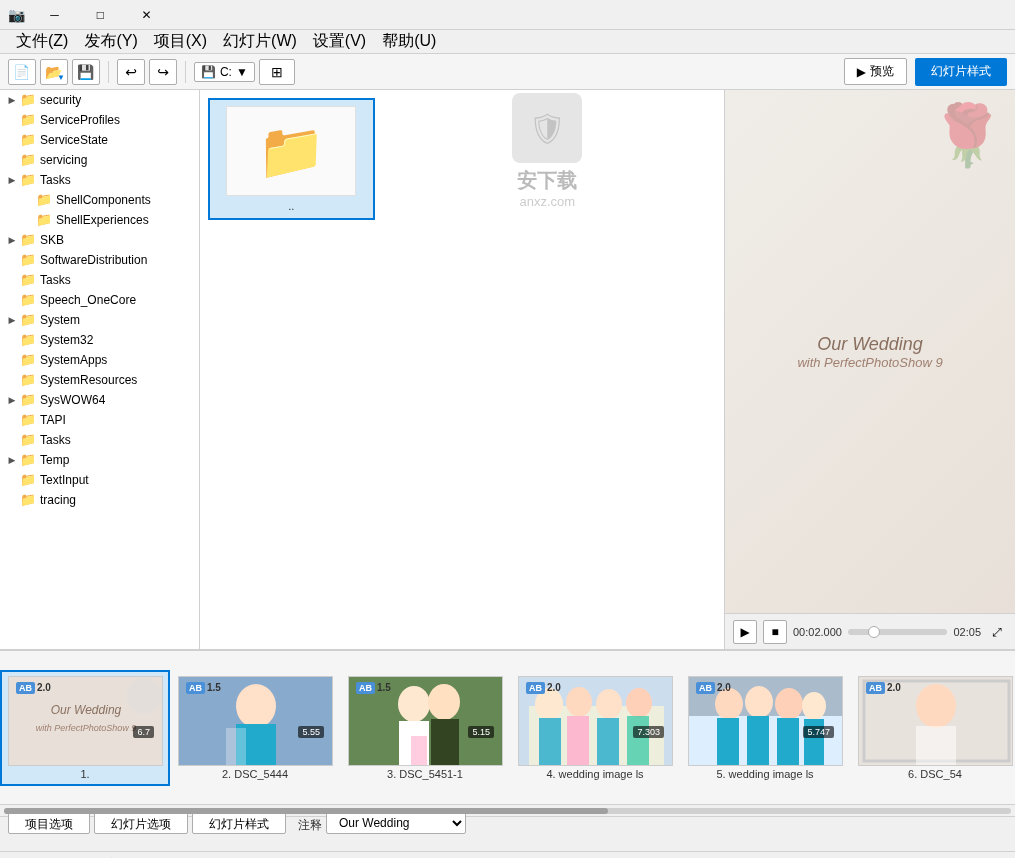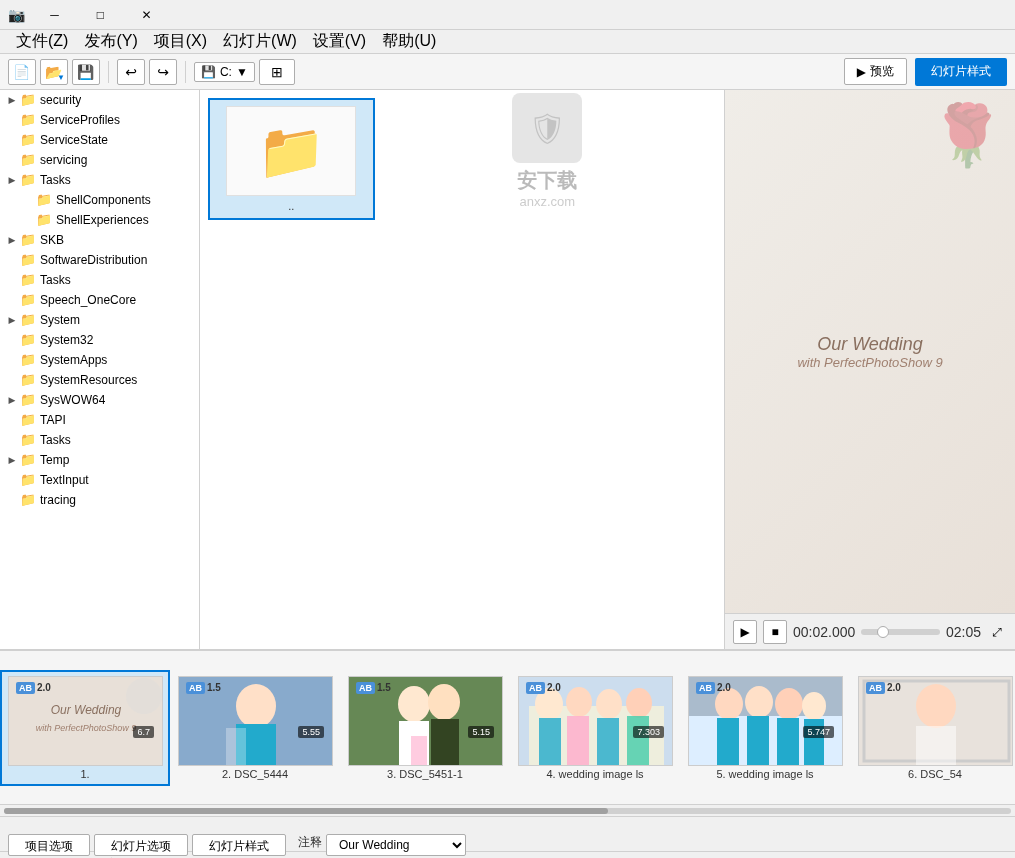--- a/index.html
+++ b/index.html
@@ -39,37 +39,37 @@
     .file-item.selected { background: #d0e8f8; border-color: #0078d7; }
     .file-thumb { width: 130px; height: 90px; object-fit: cover; border: 1px solid #d0d0d0; }
     .file-name { font-size: 11px; margin-top: 4px; text-align: center; color: #333; }
     .thumb-folder { width: 130px; height: 90px; display: flex; align-items: center; justify-content: center; font-size: 60px; color: #e8b832; background: #fafafa; border: 1px solid #e0e0e0; }
     
     
     .preview-panel { width: 290px; background: #d8d8d8; display: flex; flex-direction: column; flex-shrink: 0; }
     .preview-image-area { flex: 1; display: flex; align-items: center; justify-content: center; overflow: hidden; background: linear-gradient(135deg, #c8c8c8, #e0e0e0); position: relative; }
     .preview-controls { height: 36px; background: #f0f0f0; border-top: 1px solid #d0d0d0; display: flex; align-items: center; padding: 0 8px; gap: 6px; }
     .play-btn { width: 24px; height: 24px; background: white; border: 1px solid #adadad; cursor: pointer; display: flex; align-items: center; justify-content: center; font-size: 12px; border-radius: 2px; }
-    .time-display { font-size: 14px; color: #333; }
+    .time-display { font-size: 11px; color: #333; }
     .progress-bar { flex: 1; height: 6px; background: #d0d0d0; border-radius: 3px; position: relative; }
     .progress-thumb { width: 12px; height: 12px; background: white; border: 1px solid #adadad; border-radius: 50%; position: absolute; top: -3px; left: 20%; cursor: pointer; }
     .fullscreen-btn { width: 20px; height: 20px; background: transparent; border: none; cursor: pointer; font-size: 12px; }
     
     
     .filmstrip { height: 155px; background: #f5f5f5; border-top: 2px solid #d0d0d0; display: flex; align-items: center; padding: 6px 0; overflow-x: auto; overflow-y: hidden; gap: 0; }
     .filmstrip-item { flex-shrink: 0; width: 170px; padding: 4px 6px; display: flex; flex-direction: column; cursor: pointer; border: 2px solid transparent; position: relative; }
     .filmstrip-item.active { background: #d0e8f8; border-color: #0078d7; }
     .filmstrip-thumb { width: 155px; height: 90px; background: #999; border: 1px solid #ccc; display: flex; align-items: center; justify-content: center; overflow: hidden; }
     .filmstrip-badge { position: absolute; top: 6px; left: 8px; display: flex; align-items: center; gap: 2px; }
     .ab-badge { background: #4a90d9; color: white; font-size: 9px; font-weight: bold; padding: 1px 3px; border-radius: 2px; }
     .dur-badge { background: rgba(0,0,0,0.6); color: white; font-size: 9px; padding: 1px 4px; border-radius: 2px; position: absolute; bottom: 28px; right: 8px; }
     .filmstrip-label { font-size: 11px; color: #333; margin-top: 2px; text-align: center; white-space: nowrap; overflow: hidden; text-overflow: ellipsis; }
     
     
-    .bottom-toolbar { height: 30px; background: #f0f0f0; border-top: 1px solid #d0d0d0; display: flex; align-items: flex-start; padding: 17px 8px; gap: 4px; }
+    .bottom-toolbar { height: 30px; background: #f0f0f0; border-top: 1px solid #d0d0d0; display: flex; align-items: flex-end; padding: 17px 8px; gap: 4px; }
     .bottom-btn { padding: 3px 16px; background: white; border: 1px solid #adadad; cursor: pointer; font-size: 12px; border-radius: 2px; height: 22px; }
     .note-label { font-size: 12px; margin-left: 8px; color: #333; }
     .note-select { padding: 2px 8px; background: white; border: 1px solid #adadad; border-radius: 2px; font-size: 12px; height: 22px; min-width: 140px; }
     
     
     .status-bar { height: 24px; background: #f0f0f0; border-top: 1px solid #d0d0d0; display: flex; align-items: center; padding: 0 8px; gap: 16px; }
     .status-text { font-size: 11px; color: #333; }
     
     
     .wedding-preview { position: absolute; inset: 0; background: linear-gradient(135deg, #f0ede8, #e8e0d8); display: flex; flex-direction: column; align-items: center; justify-content: center; }

